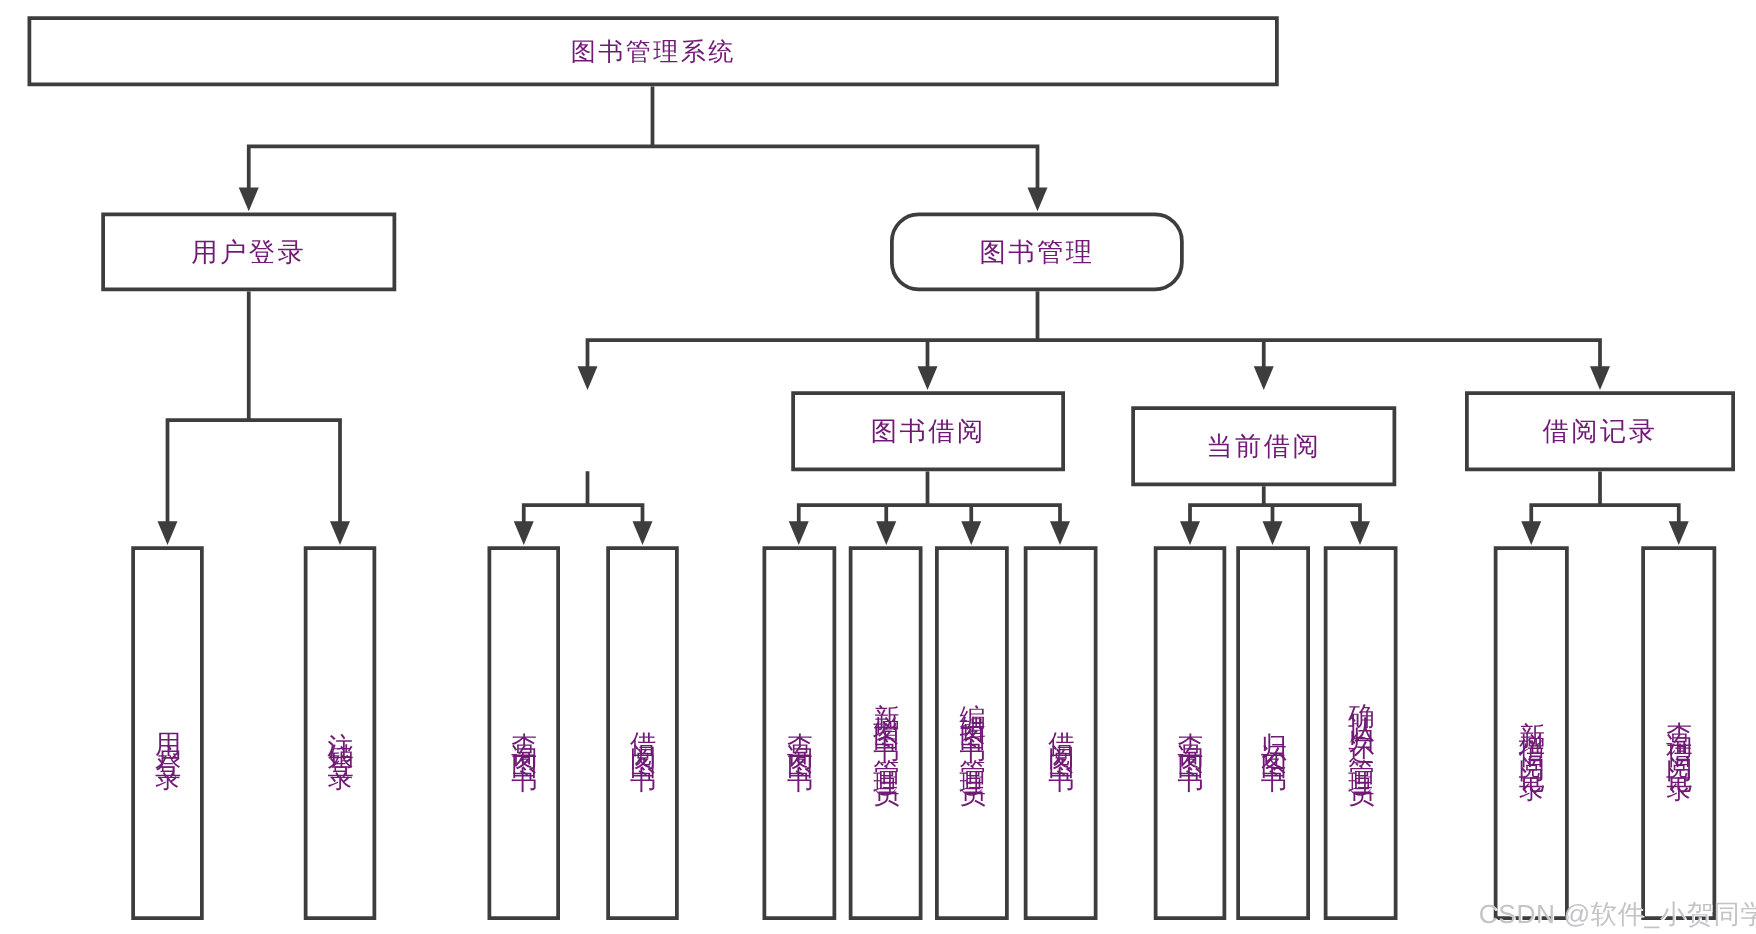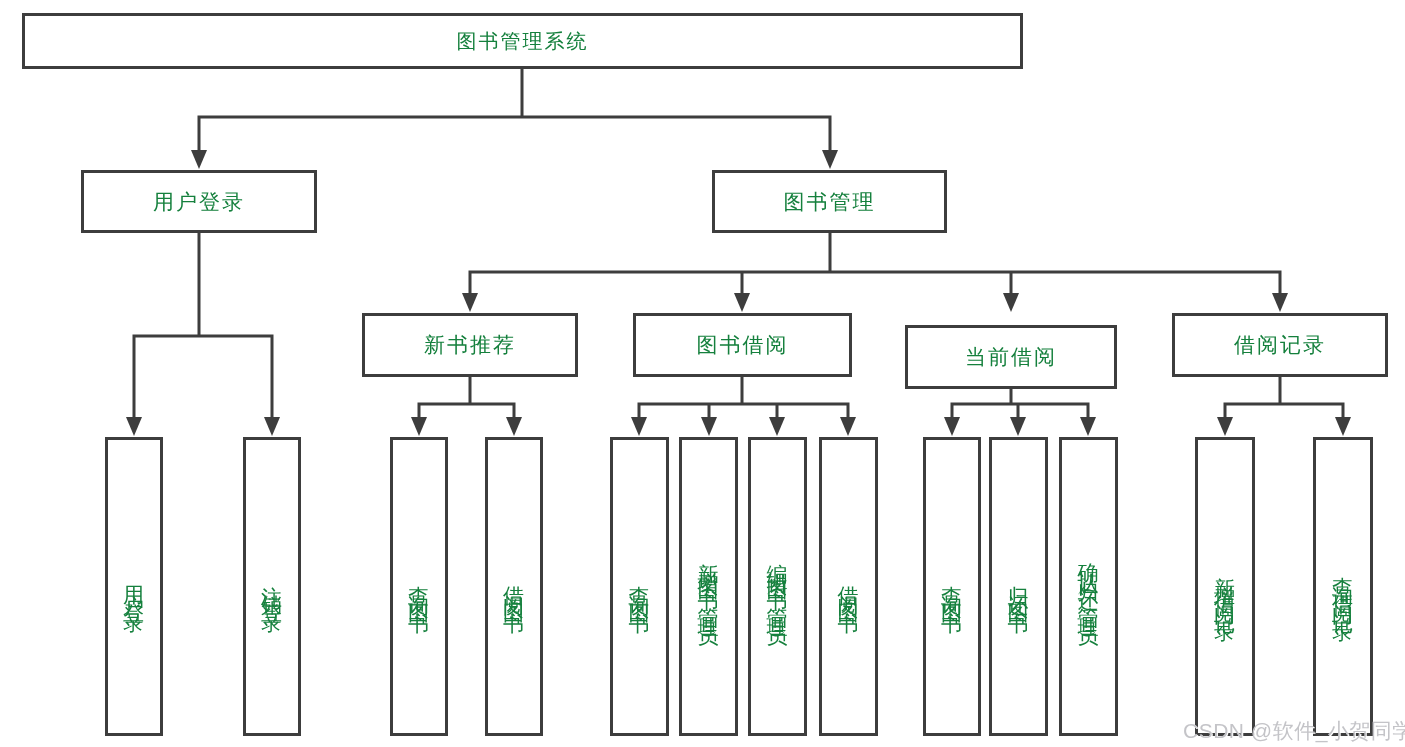--- a/index.html
+++ b/index.html
@@ -18,21 +18,21 @@
     box-sizing:border-box;
     display:flex;
     align-items:center;
     justify-content:center;
     color:#333333;
   }
   .box .lbl {
     font-size:21px;
     letter-spacing:2px;
     white-space:nowrap;
-    color:#15803d;
+    color:#701a75;
   }
   .root .lbl { font-size:20px; }
   .vbox .lbl {
     writing-mode:vertical-rl;
     text-orientation:mixed;
     font-size:21px;
     line-height:1.1;
     letter-spacing:9px;
     white-space:nowrap;
   }
@@ -91,27 +91,24 @@
     </g>
   </svg>
 
   <div class="box root" style="left:22px;top:13px;width:1001px;height:56px;">
     <span class="lbl">图书管理系统</span>
   </div>
 
   <div class="box" style="left:81px;top:170px;width:236px;height:63px;">
     <span class="lbl">用户登录</span>
   </div>
-  <div class="box" style="left:712px;top:170px;width:235px;height:63px;">
+  <div class="box" style="left:712px;top:170px;width:235px;height:63px;border-radius:23px;">
     <span class="lbl">图书管理</span>
   </div>
 
-  <div class="box" style="left:362px;top:313px;width:216px;height:64px;">
-    <span class="lbl">新书推荐</span>
-  </div>
   <div class="box" style="left:633px;top:313px;width:219px;height:64px;justify-content:center;">
     <span class="lbl">图书借阅</span>
   </div>
   <div class="box" style="left:905px;top:313px;width:212px;height:64px;margin-top:12px;">
     <span class="lbl">当前借阅</span>
   </div>
   <div class="box" style="left:1172px;top:313px;width:216px;height:64px;">
     <span class="lbl">借阅记录</span>
   </div>
 

